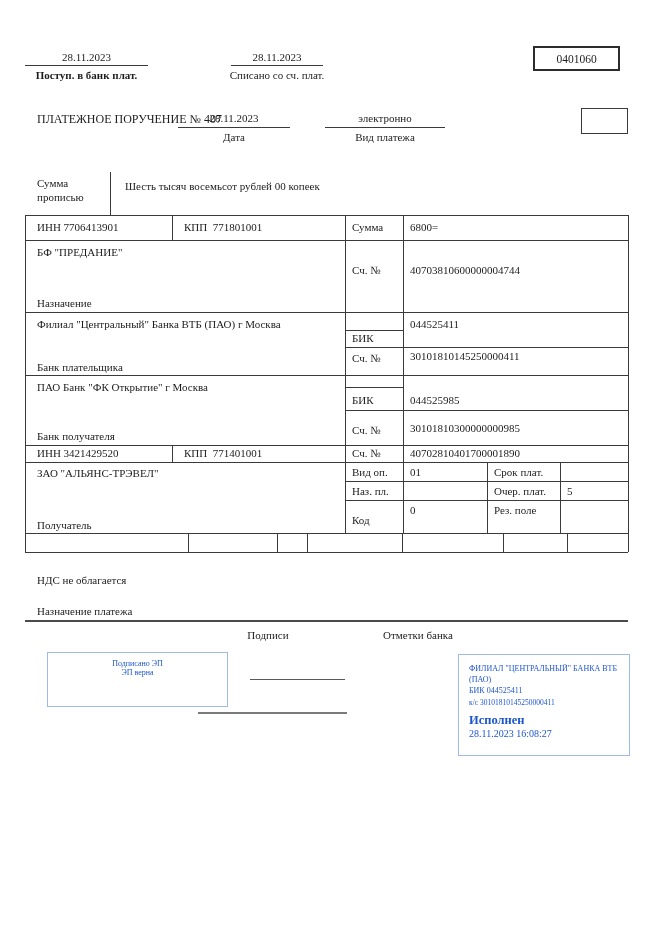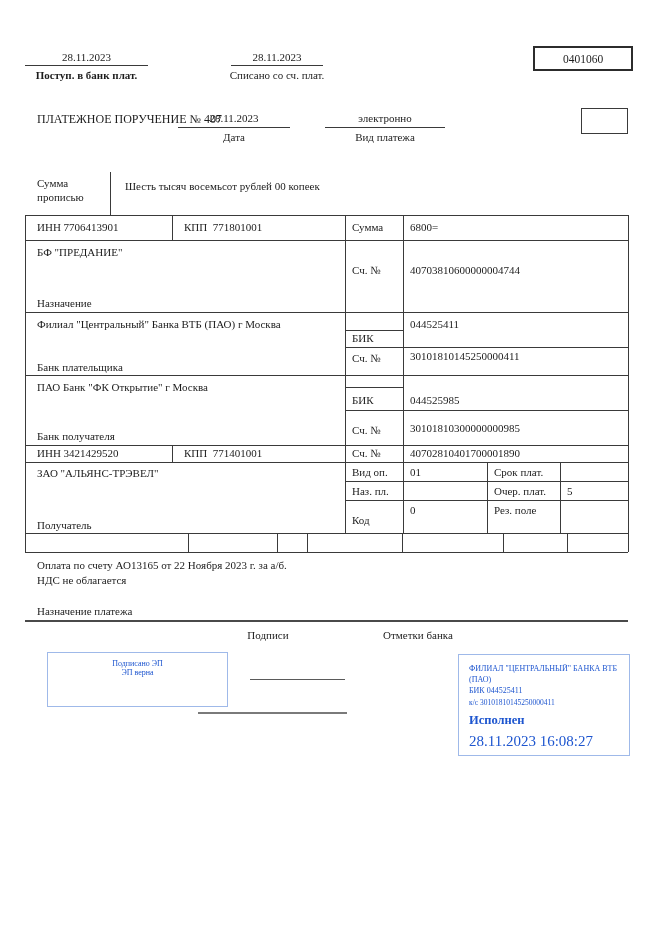--- a/index.html
+++ b/index.html
@@ -16,36 +16,36 @@
   .wrap { white-space:normal; }
   .stamp { position:absolute; border:1px solid #9fb9e9; color:#1d55cf; }
   .stamp-left { left:47px; top:652px; width:181px; height:55px; text-align:center; padding-top:6px; }
   .stamp-left .s1 { font-size:8px; }
   .stamp-left .s2 { font-size:12px; font-weight:bold; margin:2px 0 2px 0; }
   .stamp-right { left:458px; top:654px; width:172px; height:102px; padding:8px 10px; }
   .stamp-right .b1 { font-size:8px; line-height:1.4; white-space:normal; }
   .stamp-right .b2 { font-size:8px; margin-top:1px; }
   .stamp-right .b3 { font-size:7.5px; margin-top:3px; }
   .stamp-right .b4 { font-size:12.5px; font-weight:bold; margin-top:6px; }
-  .stamp-right .b5 { font-size:15px; margin-top:5px; }
+  .stamp-right .b5 { font-size:10px; }
 </style>
 </head>
 <body>
 
 <div class="page">
 
   <div class="t center" style="left:25px;top:51px;width:123px;">28.11.2023</div>
   <div class="hline" style="left:25px;top:65px;width:123px;"></div>
   <div class="t center" style="left:25px;top:69px;width:123px;font-weight:bold;">Поступ. в банк плат.</div>
 
   <div class="t center" style="left:231px;top:51px;width:92px;">28.11.2023</div>
   <div class="hline" style="left:231px;top:65px;width:92px;"></div>
   <div class="t center" style="left:214px;top:69px;width:126px;">Списано со сч. плат.</div>
 
-  <div class="box" style="left:533px;top:46px;width:100px;height:25px;align-items:center;">
+  <div class="box" style="left:533px;top:46px;width:87px;height:25px;align-items:center;">
     <span>0401060</span>
   </div>
 
   <div class="t" style="left:37px;top:112px;font-size:12px;">ПЛАТЕЖНОЕ ПОРУЧЕНИЕ № 407</div>
   <div class="t center" style="left:178px;top:112px;width:112px;">28.11.2023</div>
   <div class="hline" style="left:178px;top:127px;width:112px;"></div>
   <div class="t center" style="left:178px;top:131px;width:112px;">Дата</div>
   <div class="t center" style="left:325px;top:112px;width:120px;">электронно</div>
   <div class="hline" style="left:325px;top:127px;width:120px;"></div>
   <div class="t center" style="left:325px;top:131px;width:120px;">Вид платежа</div>
@@ -123,21 +123,20 @@
   <div class="t" style="left:352px;top:485px;">Наз. пл.</div>
   <div class="t" style="left:410px;top:485px;"></div>
   <div class="t" style="left:494px;top:485px;">Очер. плат.</div>
   <div class="t" style="left:567px;top:485px;">5</div>
   <div class="t" style="left:352px;top:514px;">Код</div>
   <div class="t" style="left:410px;top:504px;">0</div>
   <div class="t" style="left:494px;top:504px;">Рез. поле</div>
   <div class="t" style="left:567px;top:504px;"></div>
   <div class="t" style="left:37px;top:519px;">Получатель</div>
 
-  <div class="t" style="left:37px;top:559px;">Оплата по счету АО13165 от 22 Ноября 2023 г. за а/б.</div>
   <div class="t" style="left:37px;top:574px;">НДС не облагается</div>
   <div class="t" style="left:37px;top:605px;">Назначение платежа</div>
   <div class="hline" style="left:25px;top:620px;width:603px;height:2px;background:#4a4a4a;"></div>
 
   <div class="t center" style="left:218px;top:629px;width:100px;">Подписи</div>
   <div class="t center" style="left:368px;top:629px;width:100px;">Отметки банка</div>
 
   <div class="stamp stamp-left">
     <div class="s1">Подписано ЭП</div>
     <div class="s1">ЭП верна</div>

